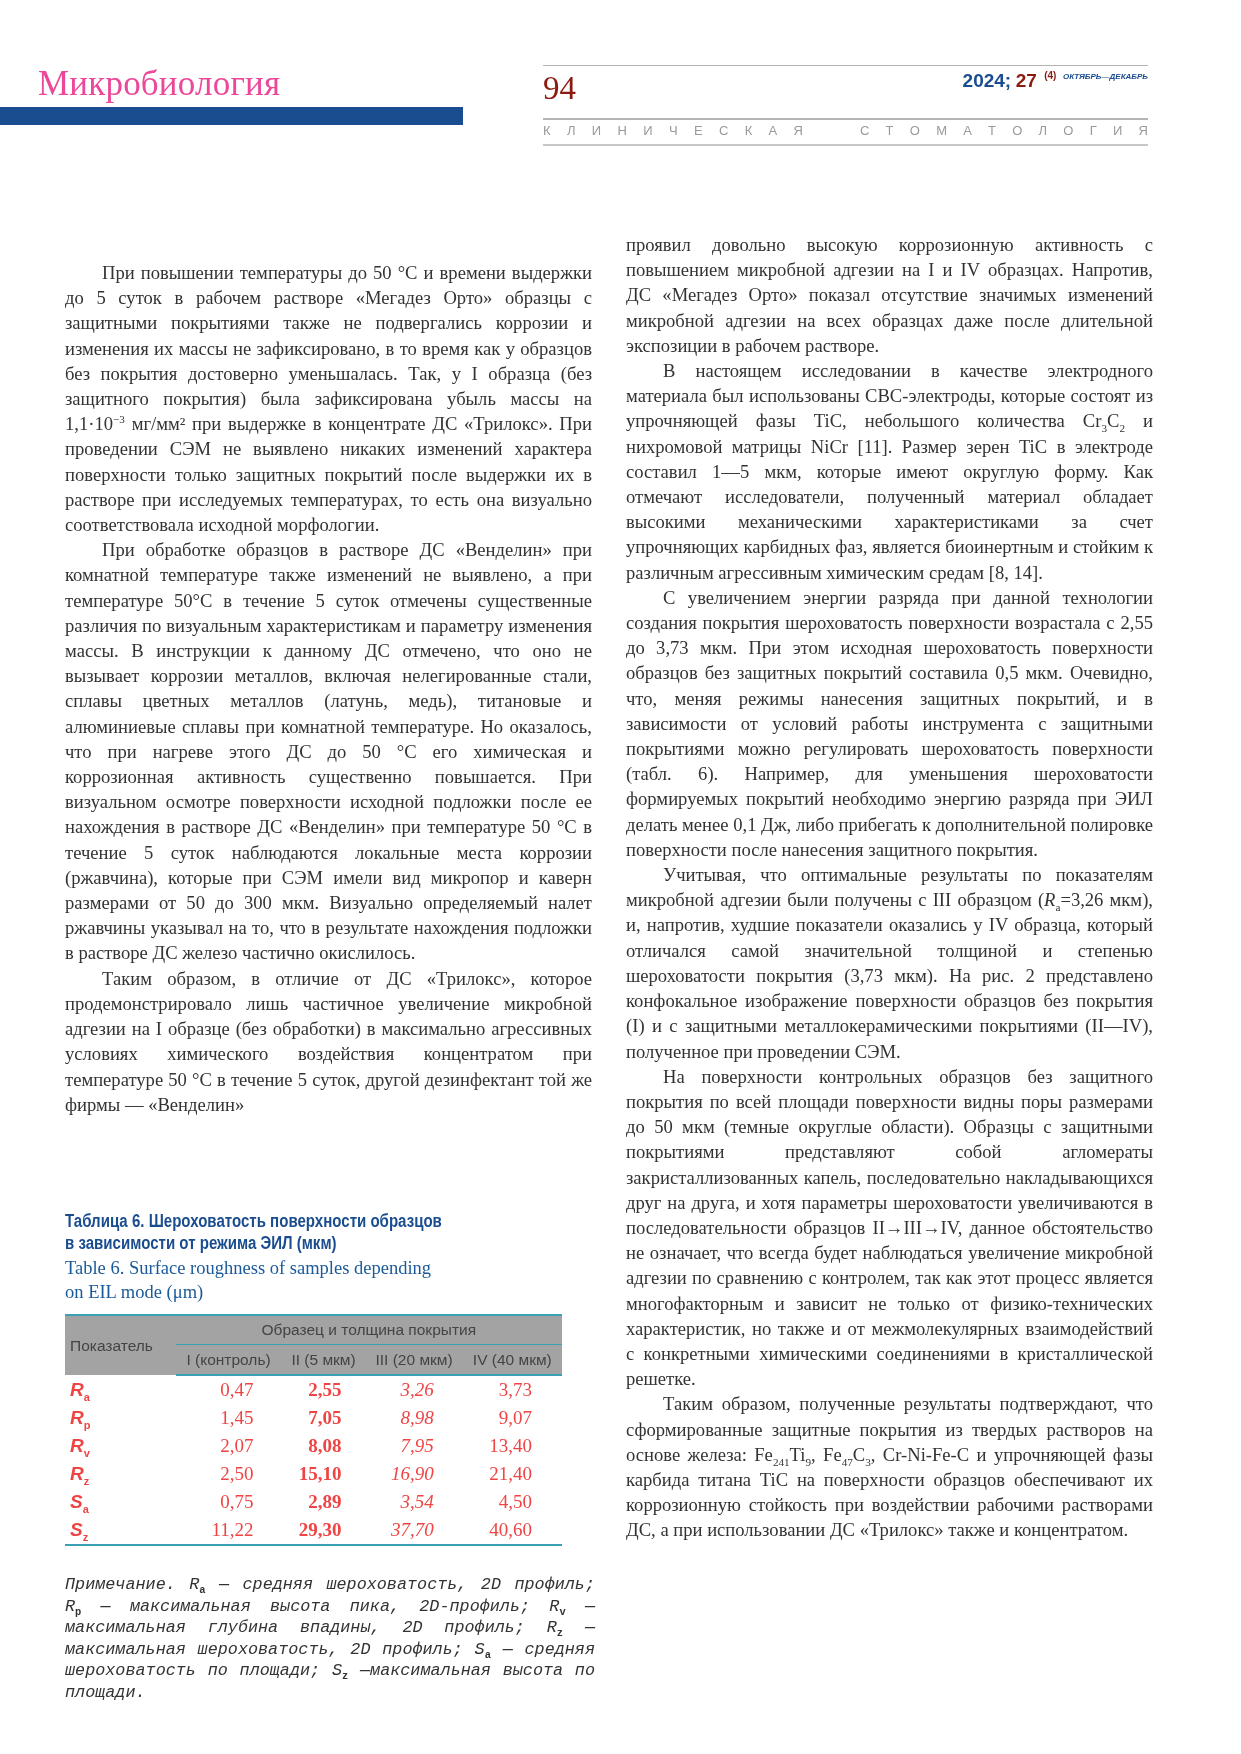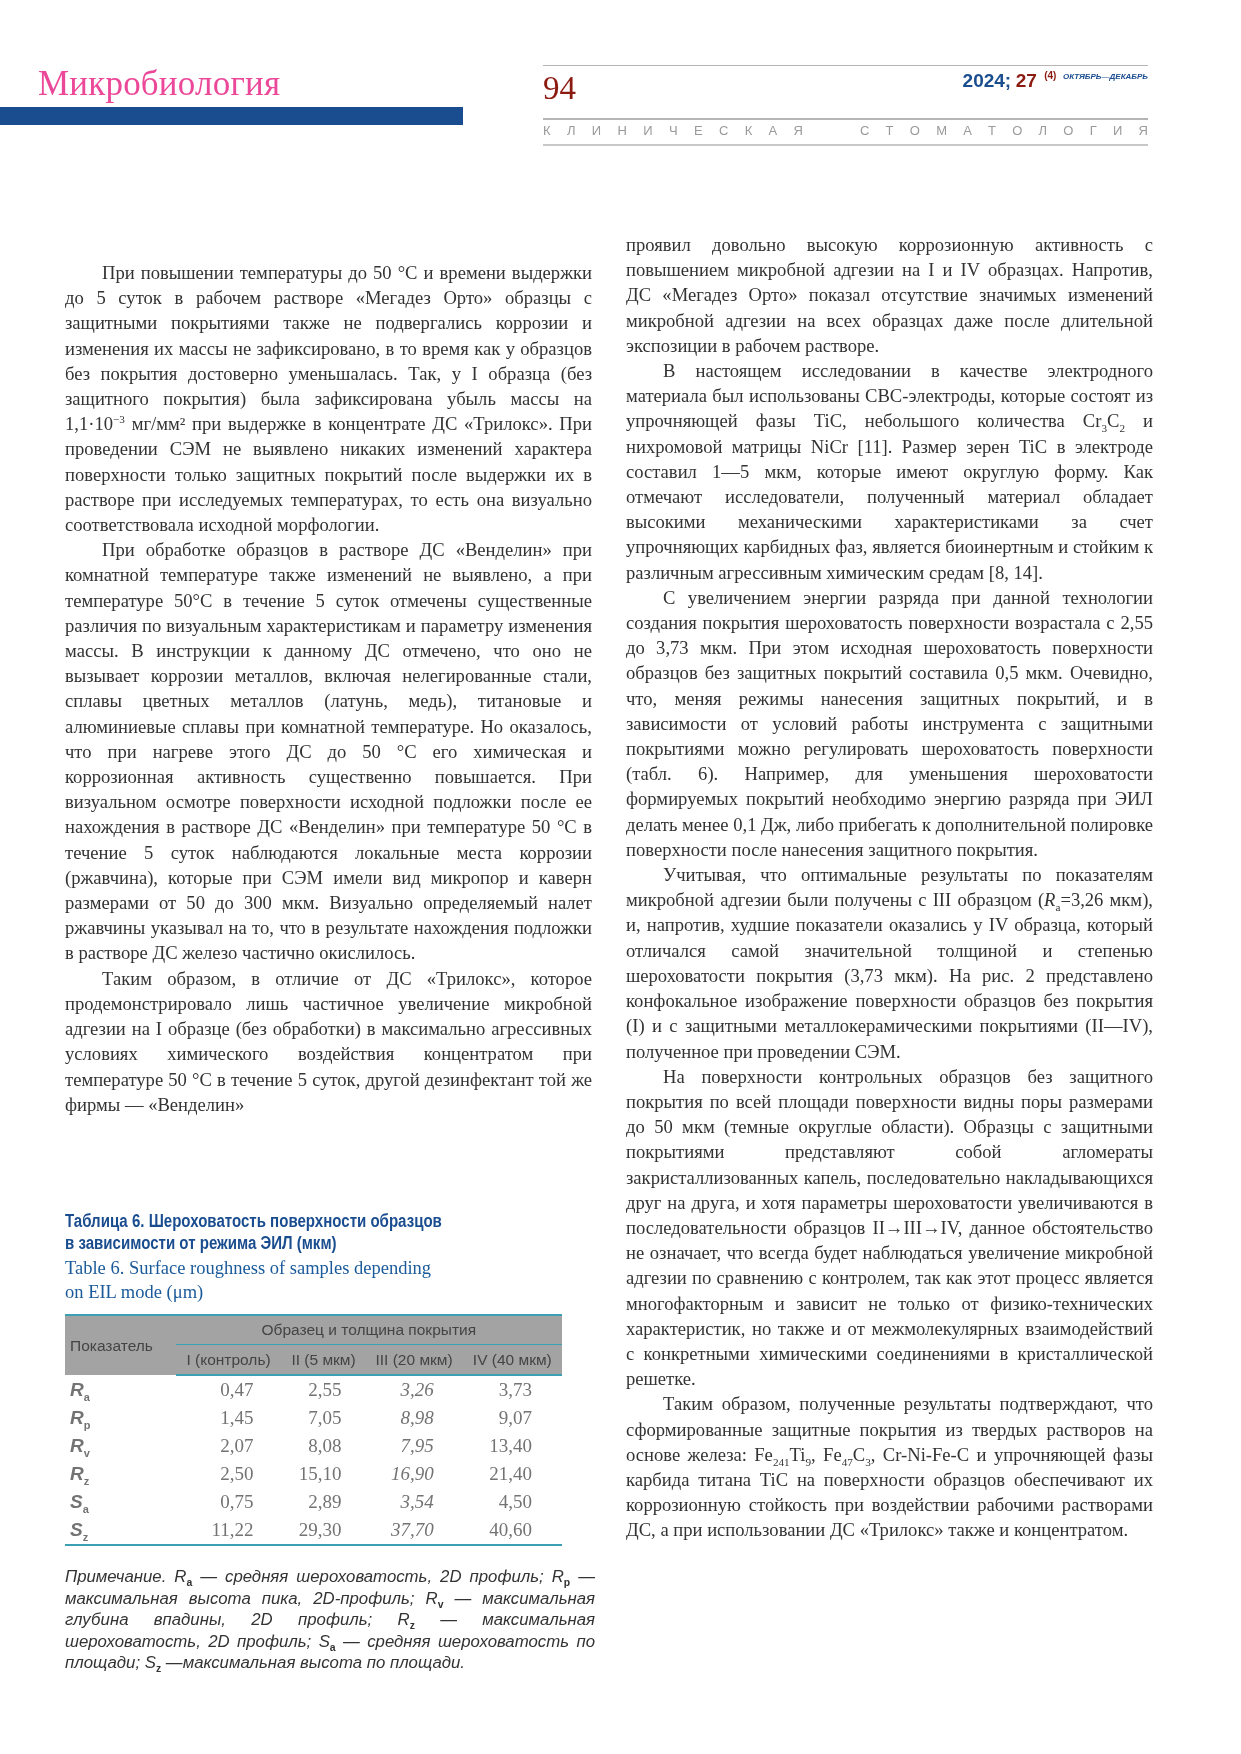--- a/index.html
+++ b/index.html
@@ -32,29 +32,29 @@
   
   .tbl-block { position: absolute; left: 65px; top: 1210px; width: 497px; }
   .tbl-title-ru { font-family: "Liberation Sans", sans-serif; font-weight: bold; font-size: 17.5px; line-height: 22px; color: #1a4d8f; transform: scaleX(0.86); transform-origin: left; white-space: nowrap; }
   .tbl-title-en { font-family: "Liberation Serif", serif; font-size: 18.5px; line-height: 24px; color: #1a5a9a; margin-top: 2px; }
   table { border-collapse: collapse; width: 497px; margin-top: 10px; font-family: "Liberation Serif", serif; }
   thead th { background: #a3a3a3; font-family: "Liberation Sans", sans-serif; font-weight: normal; font-size: 15.5px; color: #444; padding: 0; }
   thead tr.r1 th { border-top: 2px solid #3ca0b4; height: 28px; }
   thead tr.r1 th.group { border-bottom: 1px solid #3ca0b4; }
   thead tr.r2 th { height: 29px; border-bottom: 2px solid #3ca0b4; }
   thead th.param-h { text-align: left; padding-left: 5px; vertical-align: middle; }
-  tbody td { font-size: 19px; color: #737373; height: 28px; padding: 0; text-align: right; margin-top: 43px; }
+  tbody td { font-size: 19px; color: #ef4444; height: 28px; padding: 0; text-align: right; margin-top: 43px; }
   tbody td.sym { text-align: left; padding-left: 5px; font-family: "Liberation Sans", sans-serif; font-weight: bold; font-style: italic; font-size: 19px; }
   tbody td.sym sub { font-style: normal; font-size: 11px; }
   tbody td.v0 { padding-right: 28px; }
-  tbody td.v1 { padding-right: 24px; }
+  tbody td.v1 { padding-right: 24px; font-weight: bold; }
   tbody td.v2 { padding-right: 29px; font-style: italic; }
   tbody td.v3 { padding-right: 30px; }
   tbody tr:last-child td { border-bottom: 2px solid #3ca0b4; }
-  .tbl-note { margin-top: 20px; font-family: Liberation Sans, sans-serif; font-style: italic; font-size: 16.8px; line-height: 21.5px; color: #333; text-align: justify; width: 530px; }
+  .tbl-note { margin-top: 28px; font-family: Liberation Mono, monospace; font-style: italic; font-size: 16.8px; line-height: 21.5px; color: #333; text-align: justify; width: 530px; }
   .tbl-note sub { font-style: normal; font-weight: bold; font-size: 62%; }
 </style>
 </head>
 <body>
 
 <div class="hdr-section">Микробиология</div>
 <div class="hdr-bar"></div>
 <div class="hdr-line-top"></div>
 <div class="hdr-page">94</div>
 <div class="hdr-issue">

